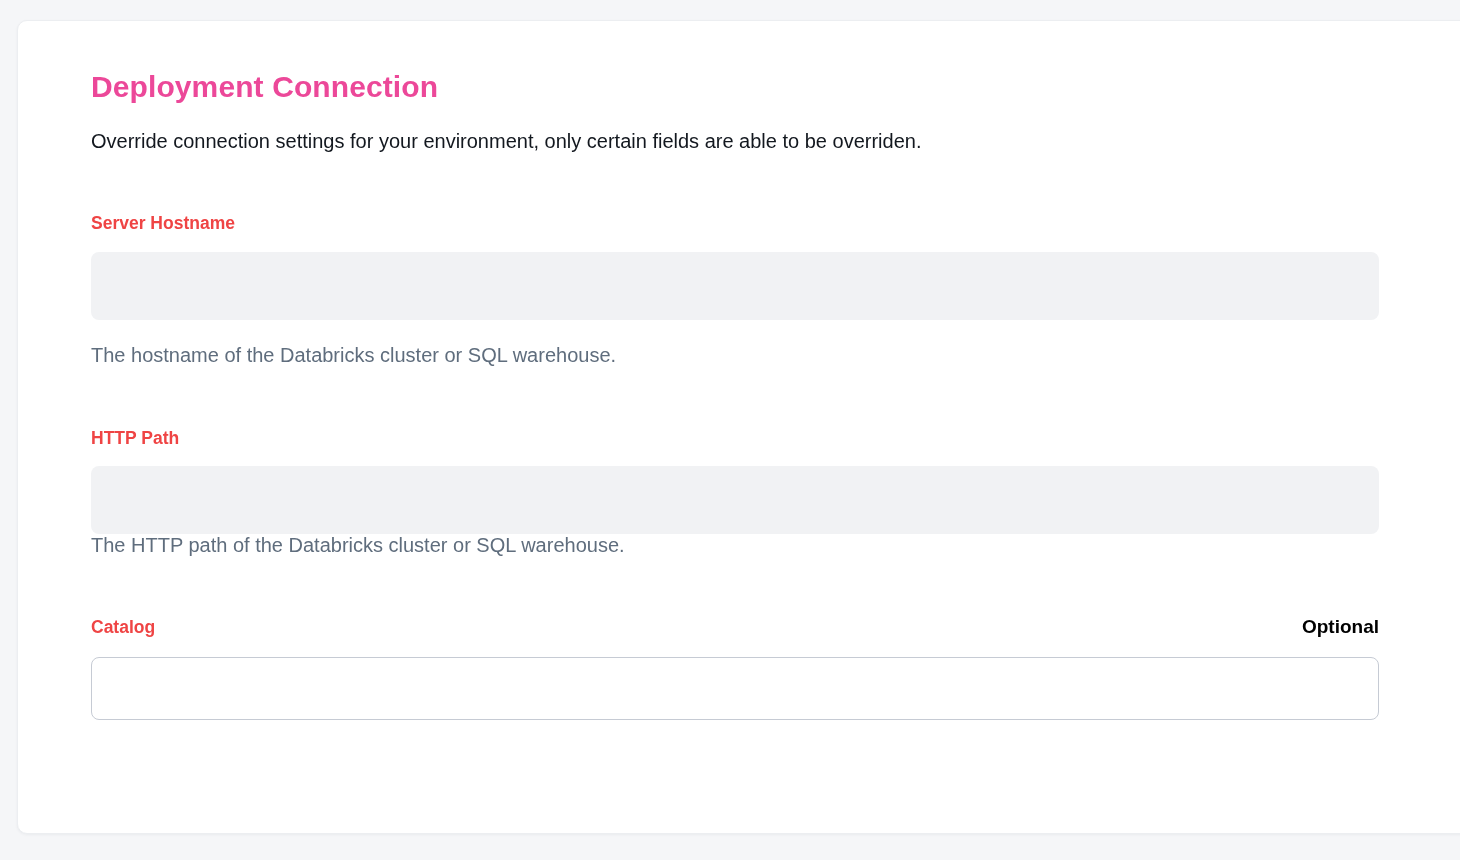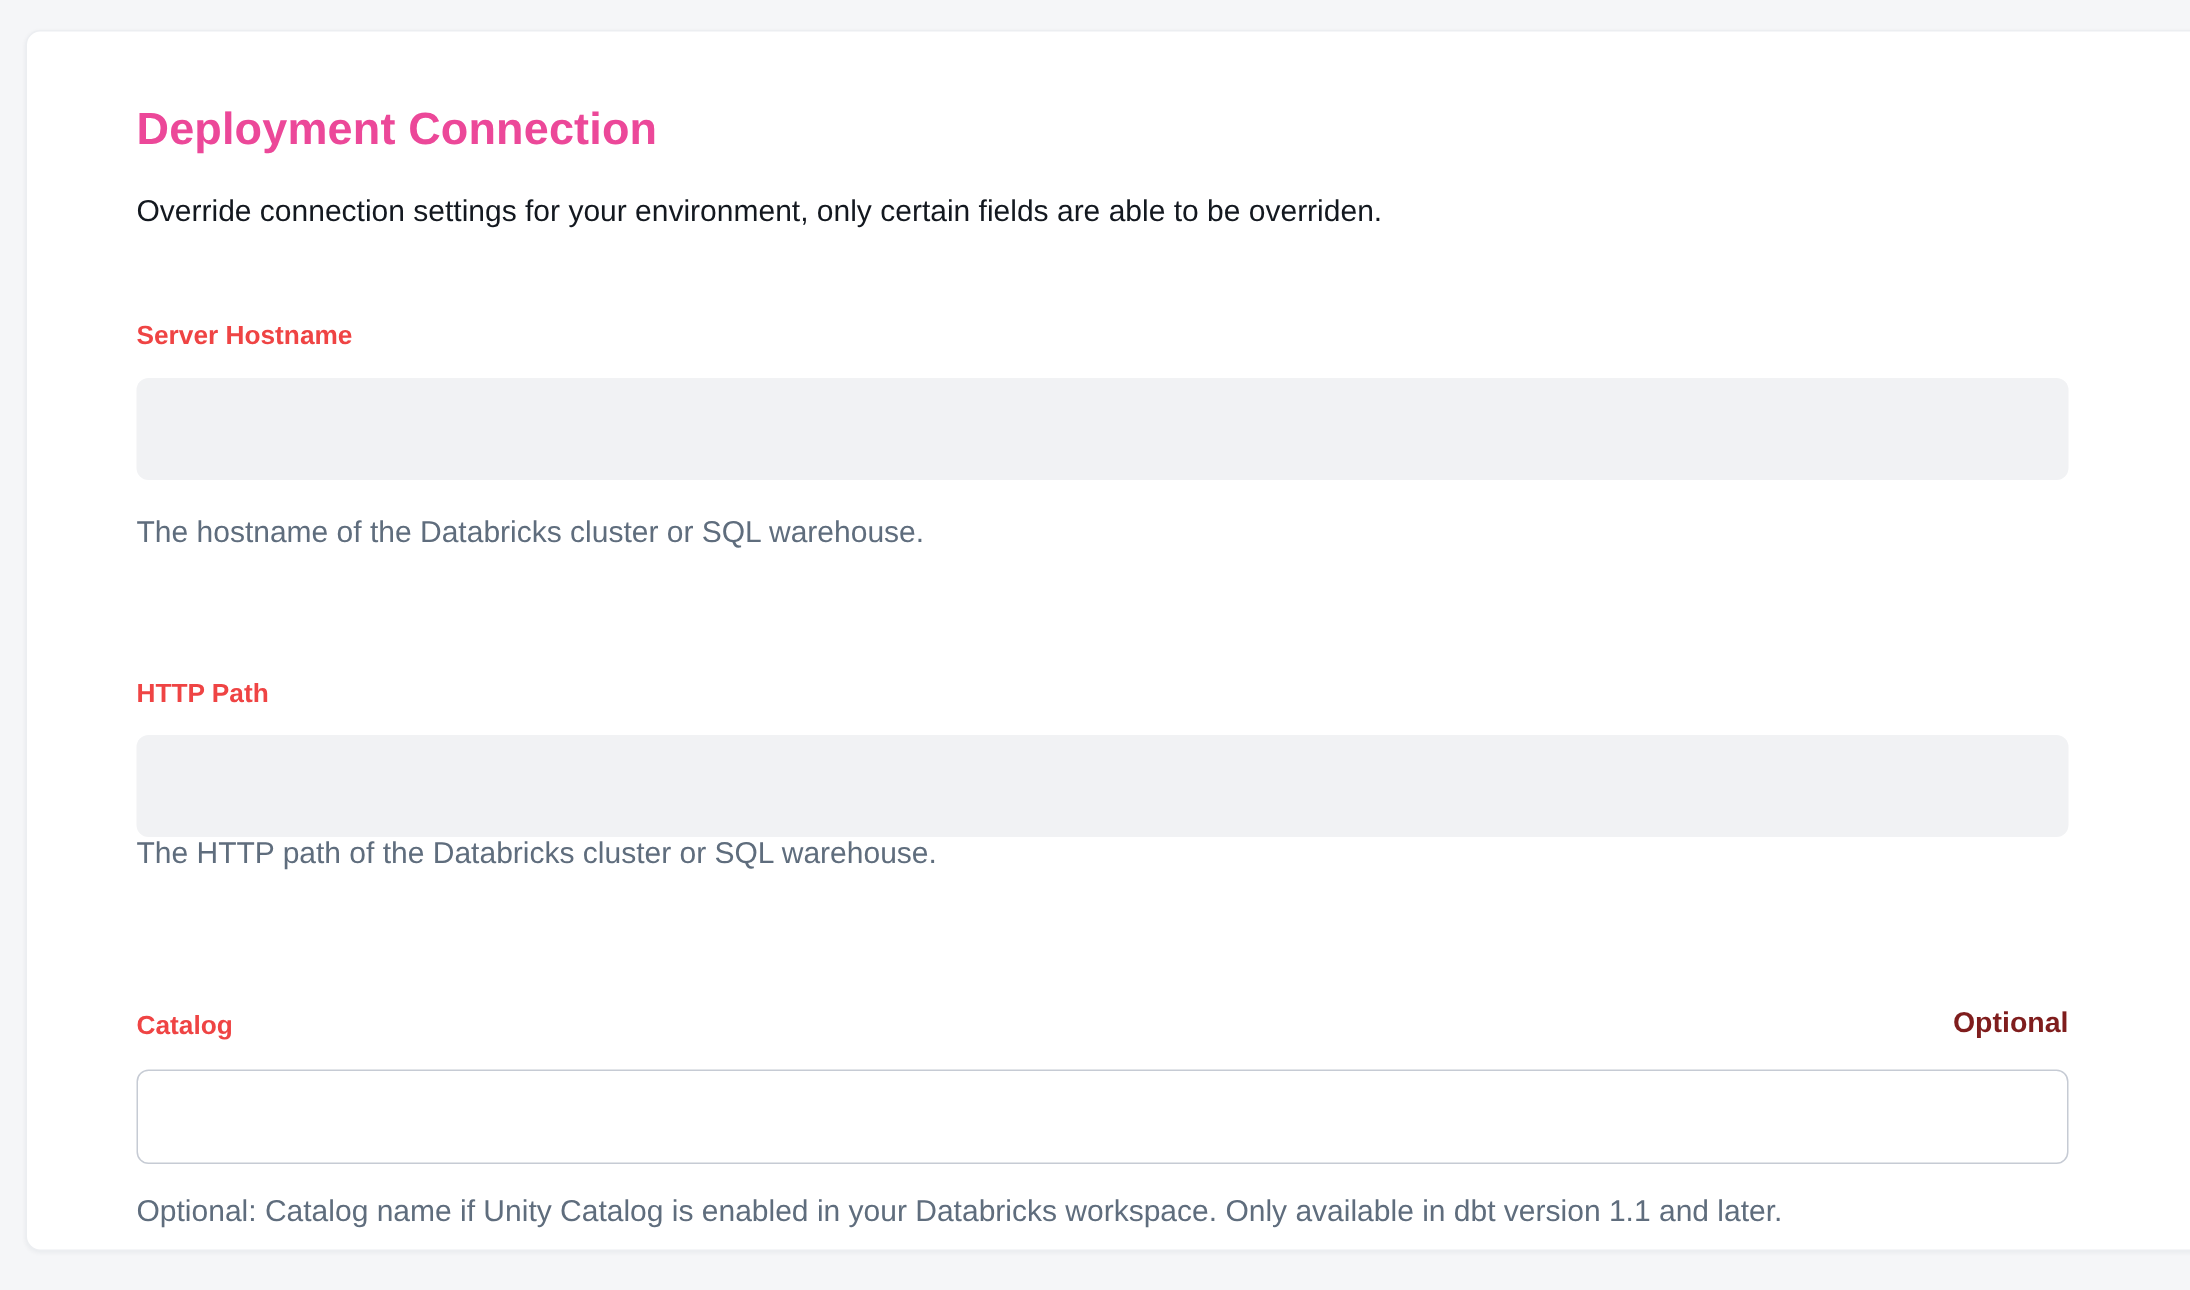--- a/index.html
+++ b/index.html
@@ -49,22 +49,21 @@
   }
   .label-row {
     display: flex;
     align-items: flex-end;
     justify-content: space-between;
   }
   .optional-badge {
     font-size: 19px;
     line-height: 22px;
     font-weight: 700;
-    color: #7f1d1d;
-    margin-top: 32px;
+    color: #000000;
   }
 
   .text-input {
     display: block;
     width: 1288px;
     border-radius: 8px;
     font-size: 20px;
     color: #13181f;
     padding: 0 18px;
     outline: none;
@@ -83,21 +82,21 @@
   .helper-text {
     font-size: 20px;
     line-height: 23px;
     color: #5f6d7d;
   }
 
   
   .group-1-label   { margin-top: 59px; }
   .group-1-input   { margin-top: 18px; }
   .group-1-helper  { margin-top: 24px; }
-  .group-2-label   { margin-top: 84px; }
+  .group-2-label   { margin-top: 60px; }
   .group-2-input   { margin-top: 17px; }
   .group-2-helper  { }
   .group-3-label   { margin-top: 59px; }
   .group-3-input   { margin-top: 19px; }
   .group-3-helper  { margin-top: 21px; }
 </style>
 </head>
 <body>
 
 <div class="card">
@@ -114,17 +113,16 @@
 
       <div class="field-label group-2-label">HTTP Path</div>
       <input type="text" class="text-input input-disabled group-2-input" value="" style="">
       <div class="helper-text group-2-helper">The HTTP path of the Databricks cluster or SQL warehouse.</div>
 
       <div class="label-row group-3-label">
         <div class="field-label">Catalog</div>
         <div class="optional-badge">Optional</div>
       </div>
       <input type="text" class="text-input input-enabled group-3-input" value="" style="">
-      <div class="helper-text group-3-helper">Optional: Catalog name if Unity Catalog is enabled in your Databricks workspace. Only available in dbt version 1.1 and later.</div>
 
     </div>
   </div>
 </div>
 
 </body></html>

